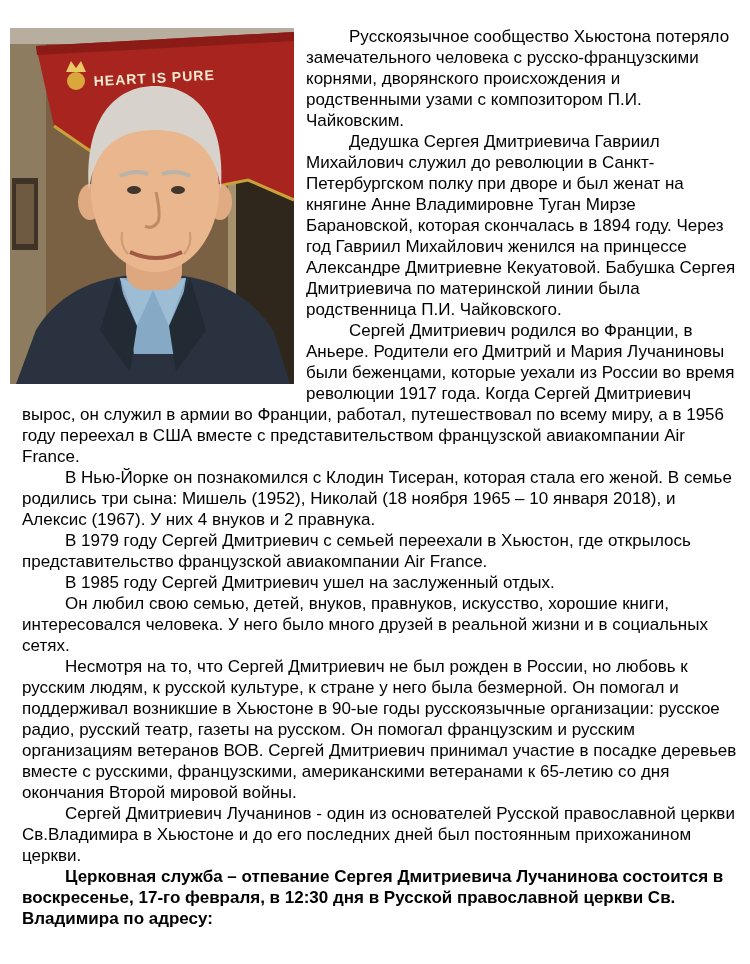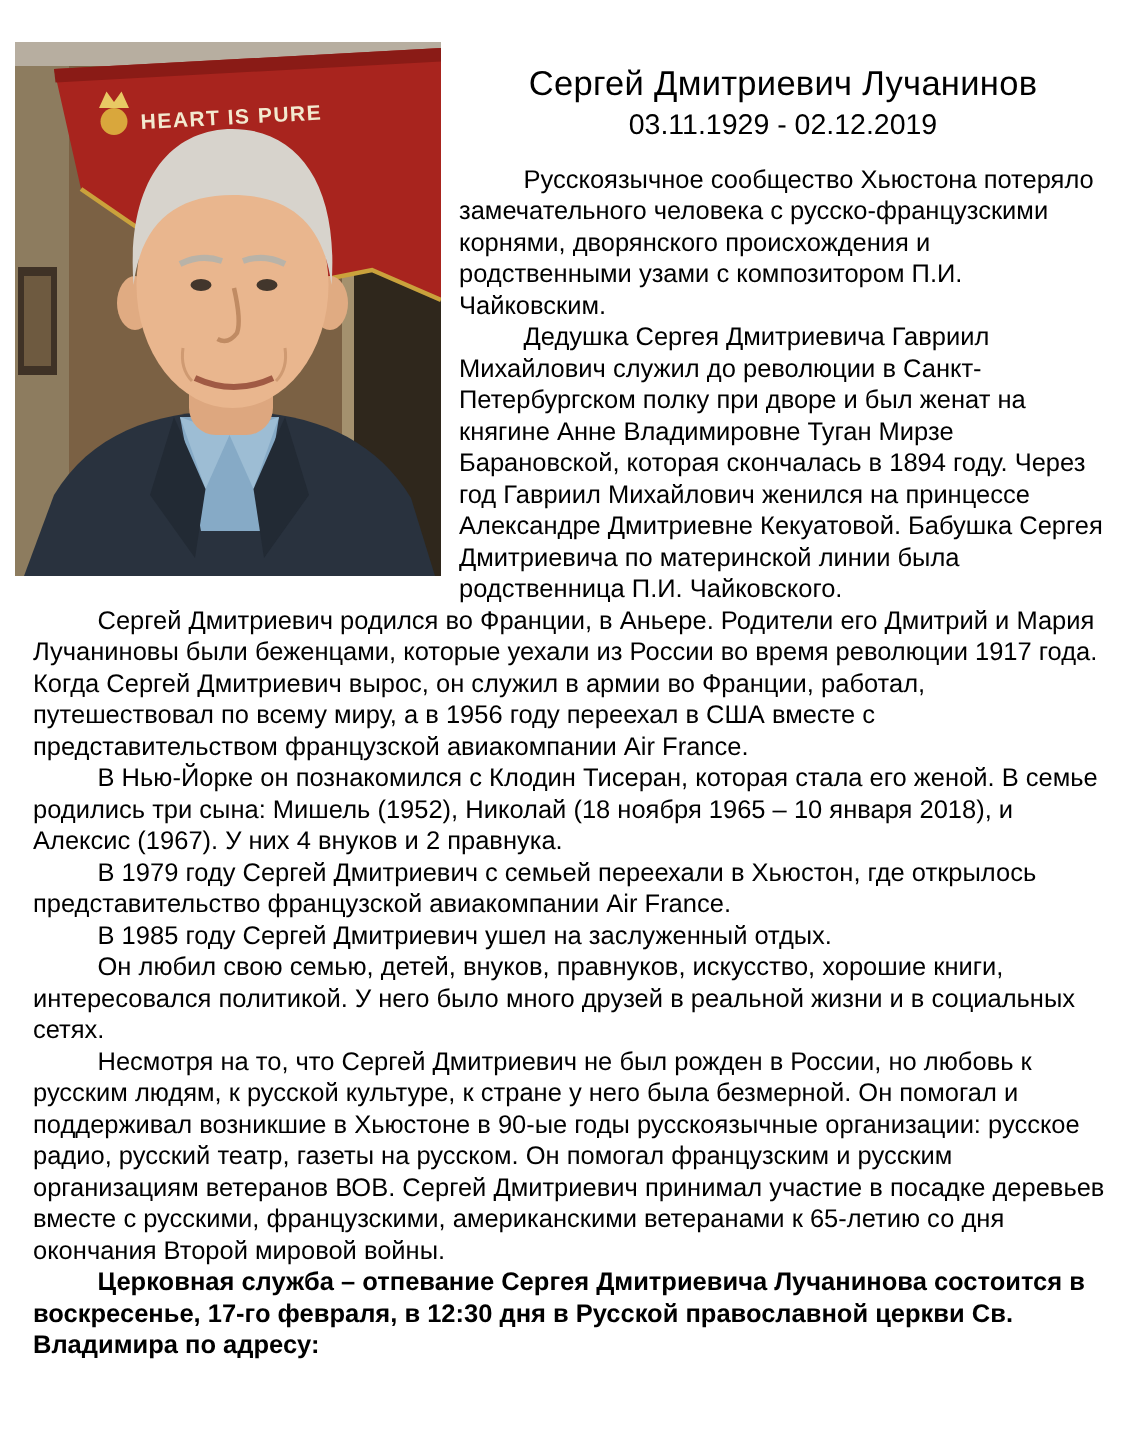--- a/index.html
+++ b/index.html
@@ -100,31 +100,28 @@
 
       <path d="M146,164 q5,22 2,30 q-6,8 -13,4" stroke="#c08b63" stroke-width="3" fill="none"></path>
 
       <path d="M120,224 q26,12 52,0" stroke="#a05a44" stroke-width="4" fill="none"></path>
 
       <path d="M112,204 q-2,14 6,22" stroke="#cf9a72" stroke-width="2" fill="none"></path>
       <path d="M180,204 q2,14 -6,22" stroke="#cf9a72" stroke-width="2" fill="none"></path>
     </svg>
   </div>
 
-  <div class="title-block">
-    <div class="title">Сергей Дмитриевич Лучанинов</div>
-    <div class="dates">03.11.1929  - 02.12.2019</div>
-  </div>
 
   <div class="text">
     <p>Русскоязычное сообщество Хьюстона потеряло замечательного человека с русско-французскими корнями, дворянского происхождения и родственными узами с композитором П.И. Чайковским.</p>
     <p>Дедушка Сергея Дмитриевича Гавриил Михайлович  служил до революции в Санкт-Петербургском полку при дворе и был женат на княгине  Анне Владимировне  Туган Мирзе Барановской, которая скончалась в 1894 году. Через год Гавриил Михайлович женился на принцессе Александре Дмитриевне Кекуатовой.  Бабушка Сергея Дмитриевича по материнской линии была родственница П.И. Чайковского.</p>
     <p>Сергей Дмитриевич родился во Франции, в Аньере. Родители его Дмитрий и Мария Лучаниновы были  беженцами, которые уехали из России во время революции 1917 года. Когда Сергей Дмитриевич вырос, он служил в армии во Франции, работал, путешествовал по всему миру, а в 1956 году переехал в США вместе с представительством французской авиакомпании Air France.</p>
     <p>В Нью-Йорке он познакомился с Клодин Тисеран, которая стала его женой. В семье родились три сына: Мишель (1952), Николай (18 ноября 1965 – 10 января 2018), и Алексис (1967).  У них  4 внуков и 2 правнука.</p>
     <p>В 1979 году Сергей Дмитриевич с  семьей переехали в Хьюстон, где открылось представительство французской авиакомпании Air France.</p>
     <p>В 1985 году Сергей Дмитриевич ушел на заслуженный отдых.</p>
-    <p>Он любил свою семью, детей, внуков, правнуков,  искусство, хорошие книги, интересовался политикой. У него было много друзей в реальной жизни и в социальных сетях.</p>
+    <p>Он любил свою семью, детей, внуков, правнуков,  искусство, хорошие книги, интересовался человека. У него было много друзей в реальной жизни и в социальных сетях.</p>
     <p>Несмотря на то, что Сергей Дмитриевич не был рожден в России, но любовь к русским людям, к русской культуре, к стране у него была безмерной. Он помогал и поддерживал возникшие в Хьюстоне в 90-ые годы русскоязычные организации: русское радио, русский театр, газеты на русском. Он помогал французским и русским организациям ветеранов ВОВ. Сергей Дмитриевич принимал участие в посадке деревьев вместе с русскими, французскими, американскими ветеранами к 65-летию со дня окончания Второй мировой войны.</p>
+    <p>Сергей Дмитриевич Лучанинов -  один из основателей Русской православной церкви Св.Владимира в Хьюстоне и до его последних дней был постоянным прихожанином церкви.</p>
     <p class="bold">Церковная служба – отпевание  Сергея Дмитриевича Лучанинова состоится в воскресенье, 17-го февраля, в 12:30 дня  в Русской православной церкви Св. Владимира по адресу:</p>
 
   </div>
 
 </div>
 
 </body></html>

